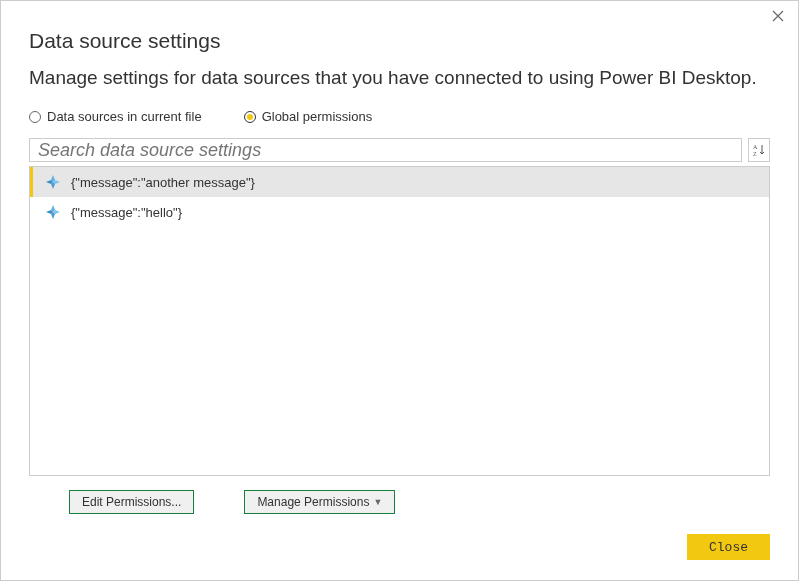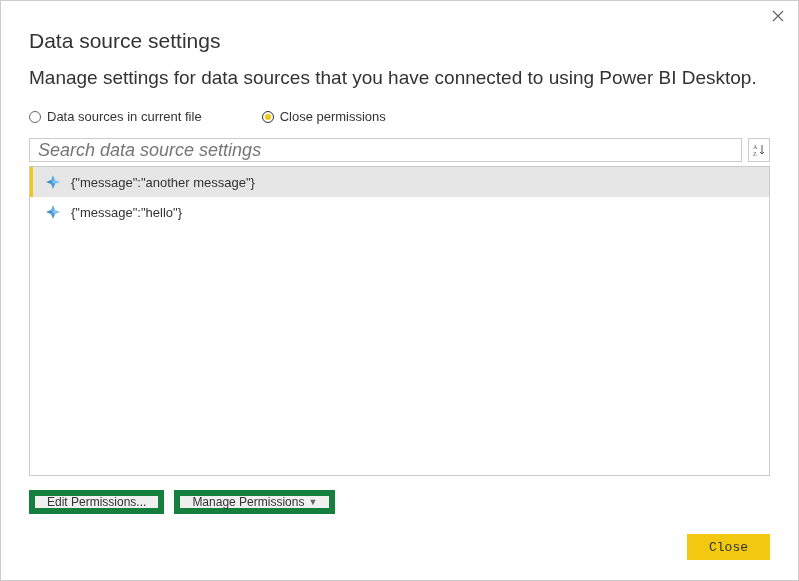--- a/index.html
+++ b/index.html
@@ -43,21 +43,21 @@
       margin-bottom: 14px;
       margin-top: 4px;
     }
     .subtitle {
       font-size: 19px;
       color: #333;
       margin-bottom: 20px;
     }
     .radio-row {
       display: flex;
-      gap: 60px;
+      gap: 42px;
       margin-bottom: 14px;
       font-size: 13px;
       align-items: center;
     }
     .radio-opt {
       display: flex;
       align-items: center;
       gap: 6px;
       cursor: pointer;
       color: #333;
@@ -143,29 +143,30 @@
       flex-shrink: 0;
     }
     .bottom-buttons {
       display: flex;
       gap: 10px;
       margin-bottom: 20px;
     }
     .btn {
       height: 24px;
       padding: 0 12px;
-      border: 6px solid #15803d;
+      border: 1px solid #15803d;
       background: #f0f0f0;
       font-size: 12px;
       color: #333;
       cursor: pointer;
       font-family: inherit;
       display: inline-flex;
       align-items: center;
       gap: 4px;
+      margin-left: 40px;
     }
     .btn .chev {
       font-size: 9px;
       color: #666;
     }
     .footer {
       display: flex;
       justify-content: flex-end;
     }
     .close-btn {
@@ -193,21 +194,21 @@
   <h1 class="title">Data source settings</h1>
   <p class="subtitle">Manage settings for data sources that you have connected to using Power BI Desktop.</p>
 
   <div class="radio-row">
     <label class="radio-opt">
       <span class="radio-circle"></span>
       <span>Data sources in current file</span>
     </label>
     <label class="radio-opt">
       <span class="radio-circle selected"></span>
-      <span>Close permissions</span>
+      <span>Global permissions</span>
     </label>
   </div>
 
   <div class="search-row">
     <input class="search-input" type="text" placeholder="Search data source settings" style="">
     <button class="sort-btn">
       <svg width="14" height="14" viewBox="0 0 14 14">
         <text x="1" y="6" font-size="6" fill="#555" font-family="Segoe UI">A</text>
         <text x="1" y="13" font-size="6" fill="#555" font-family="Segoe UI">Z</text>
         <path d="M10 2 L10 11 M8 9 L10 11 L12 9" stroke="#555" stroke-width="1" fill="none"></path>

